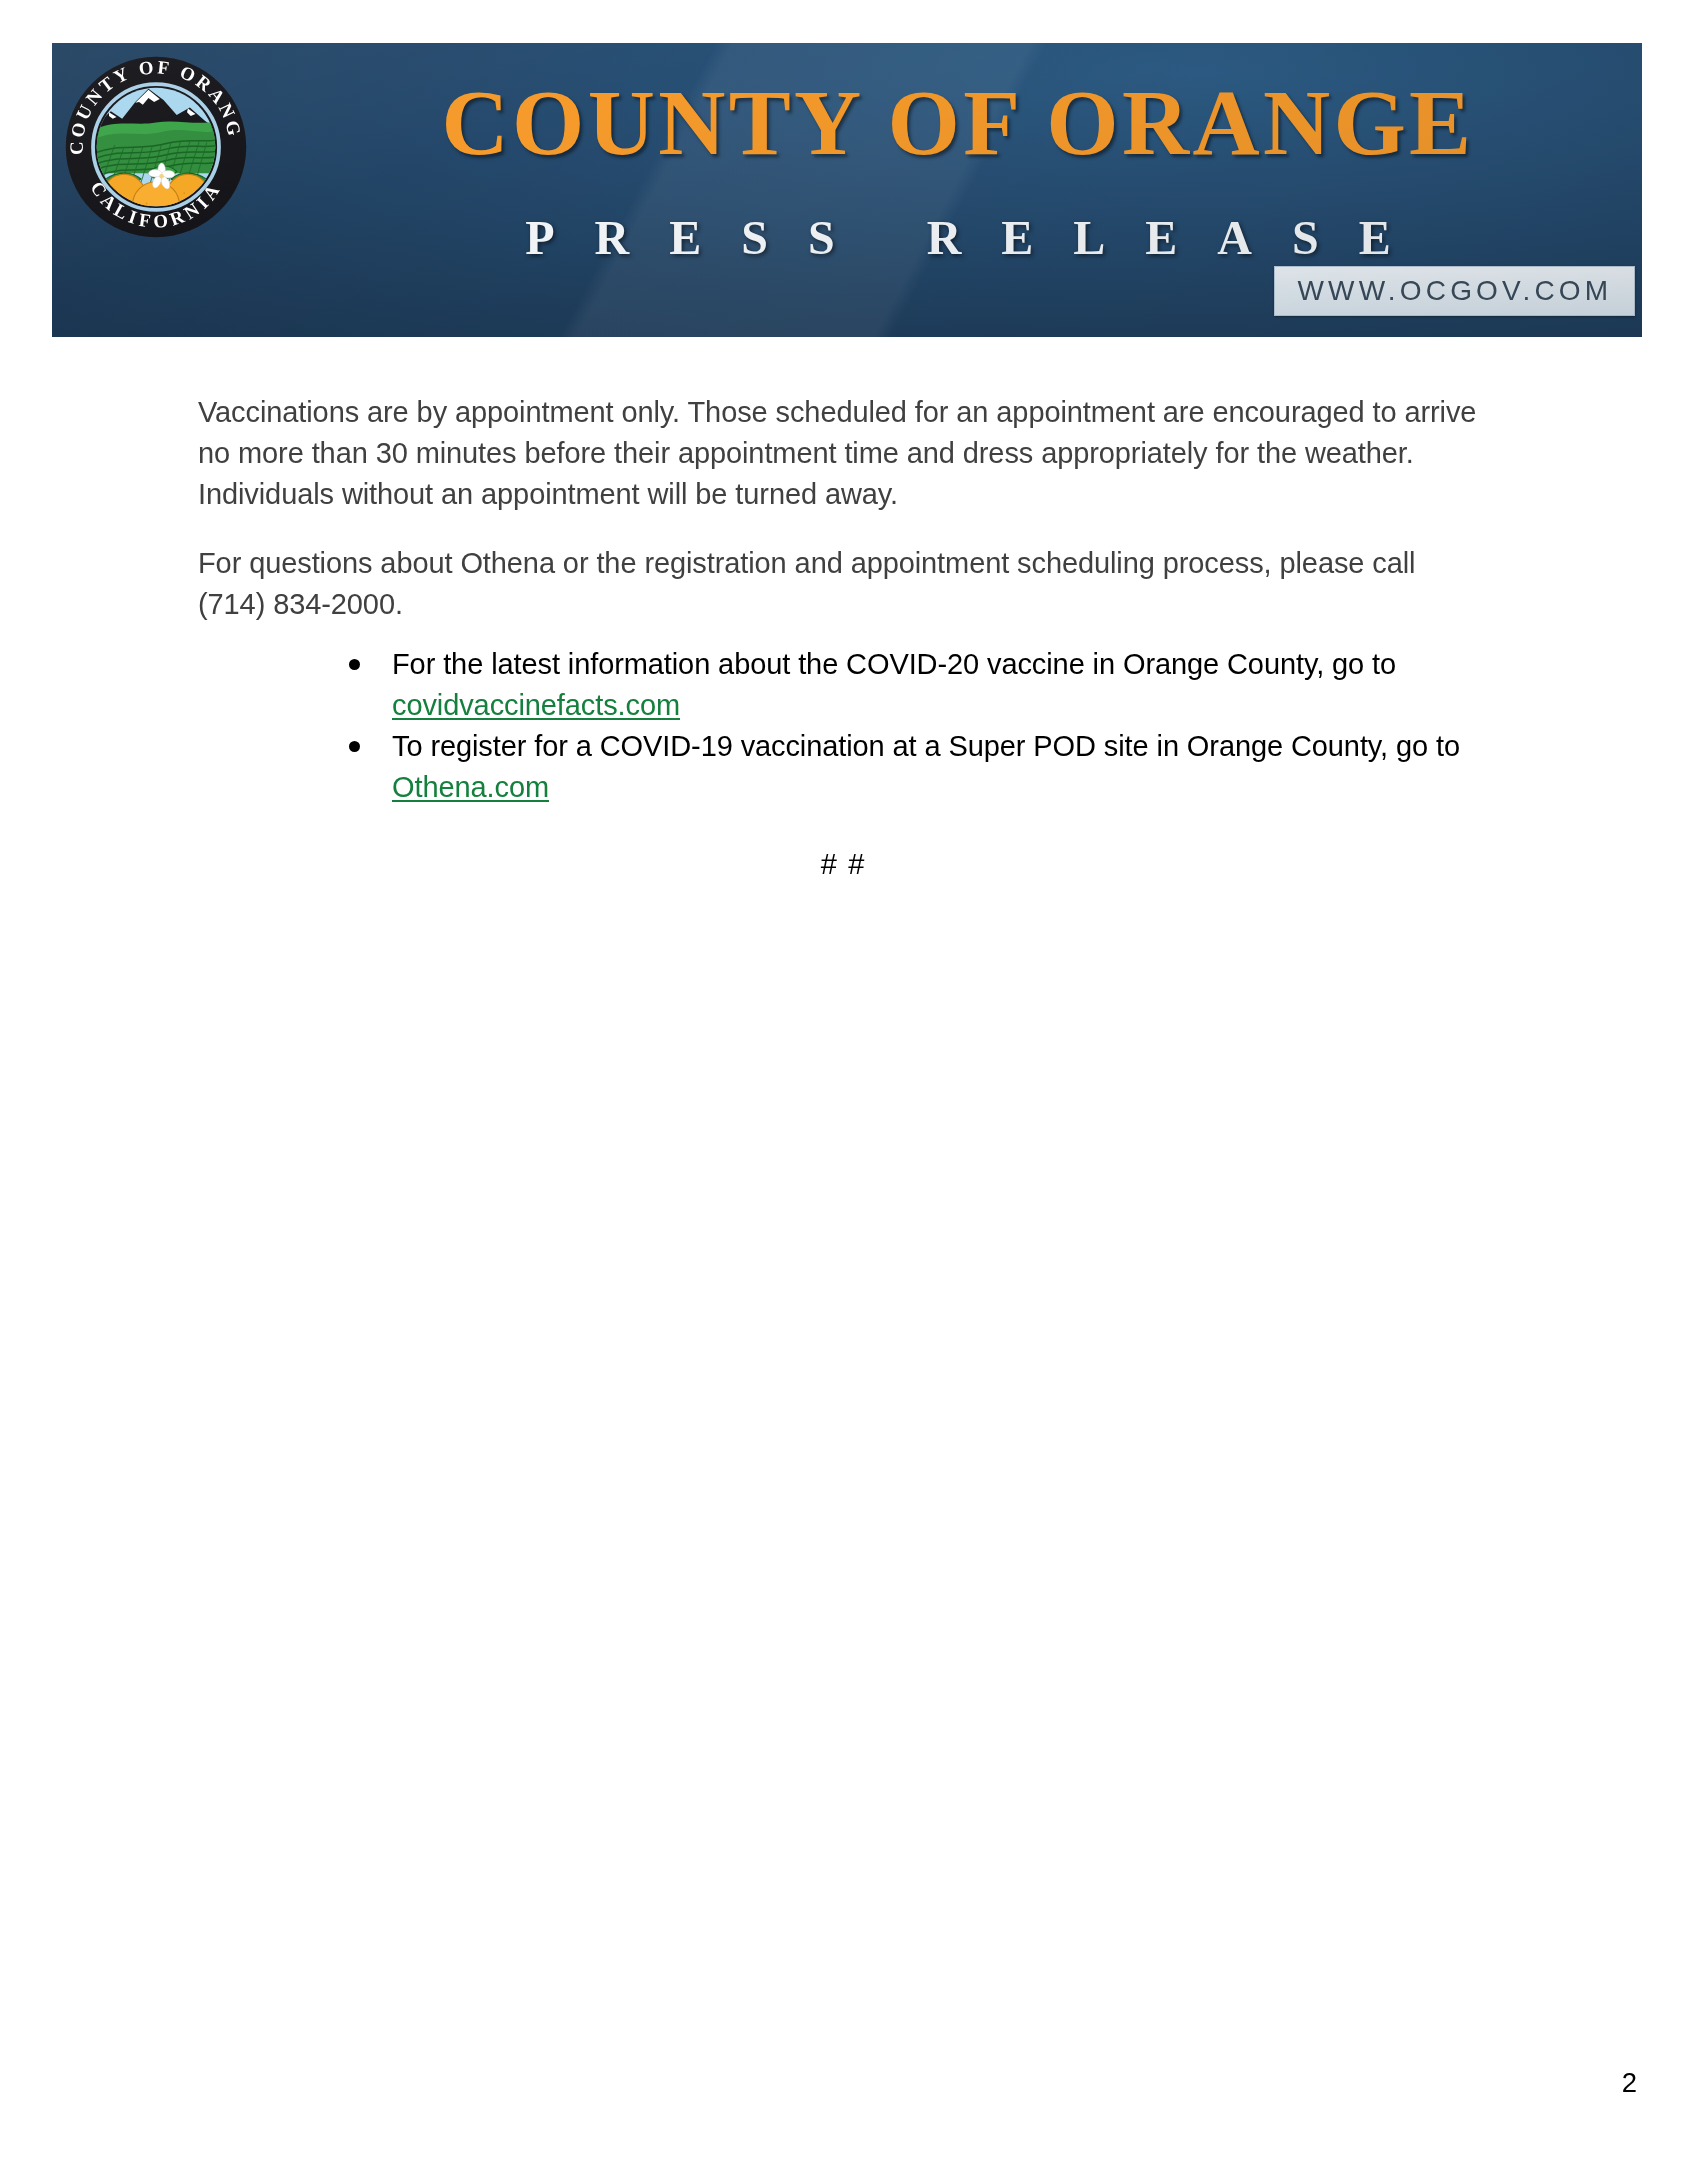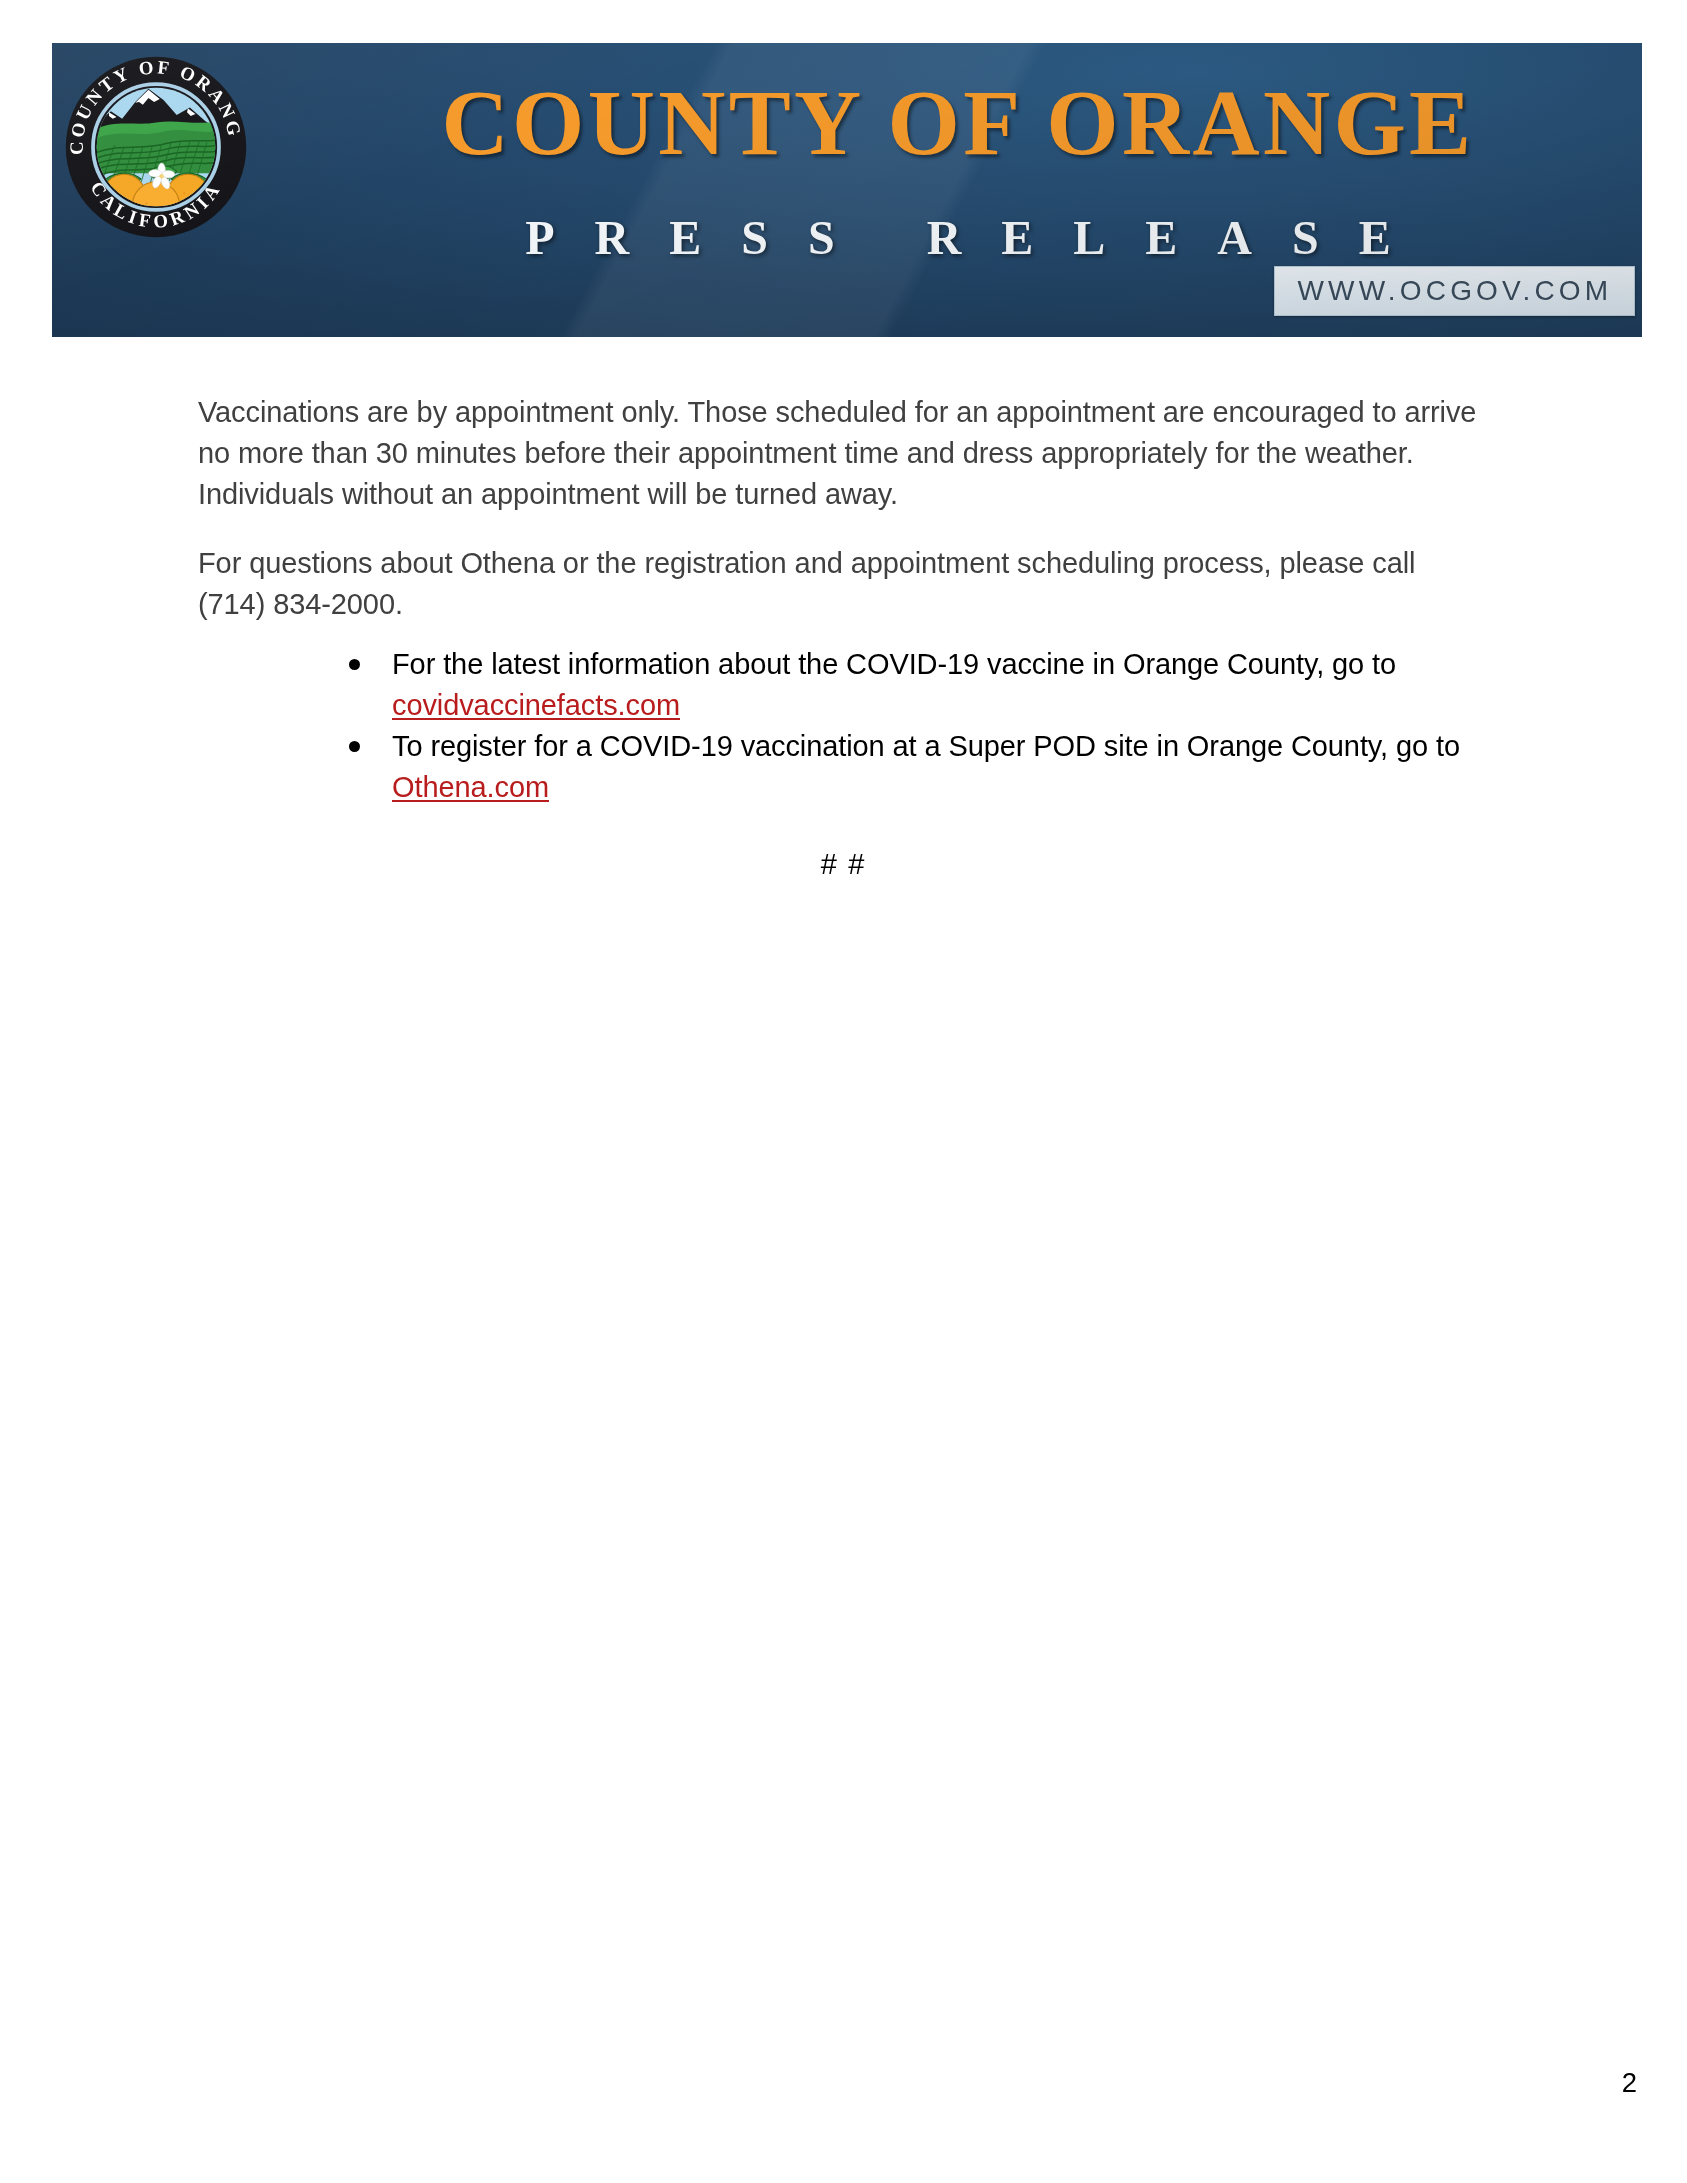--- a/index.html
+++ b/index.html
@@ -132,21 +132,21 @@
   .bullet-dot {
     position: absolute;
     left: 0;
     top: 15px;
     width: 11px;
     height: 11px;
     background: #000;
     border-radius: 50%;
   }
   .doc-link {
-    color: #b91c1c;
+    color: #15803d;
     text-decoration: underline;
     text-underline-offset: 2.5px;
   }
 
   
   .end-mark {
     position: absolute;
     left: 0;
     top: 848px;
     width: 1687px;
@@ -270,21 +270,21 @@
 </div>
 
 <div class="doc-body">
   <p class="para">Vaccinations are by appointment only. Those scheduled for an appointment are encouraged to arrive no more than 30 minutes before their appointment time and dress appropriately for the weather. Individuals without an appointment will be turned away.</p>
   <p class="para">For questions about Othena or the registration and appointment scheduling process, please call (714) 834-2000.</p>
 </div>
 
 <div class="bullets">
 
   <div class="bullet-item">
-    <span class="bullet-dot"></span><span>For the latest information about the COVID-19 vaccine in Orange County, go to </span><a class="doc-link" href="#">covidvaccinefacts.com</a>
+    <span class="bullet-dot"></span><span>For the latest information about the COVID-20 vaccine in Orange County, go to </span><a class="doc-link" href="#">covidvaccinefacts.com</a>
   </div>
 
   <div class="bullet-item">
     <span class="bullet-dot"></span><span>To register for a COVID-19 vaccination at a Super POD site in Orange County, go to </span><a class="doc-link" href="#">Othena.com</a>
   </div>
 
 </div>
 
 <div class="end-mark"># #</div>
 

